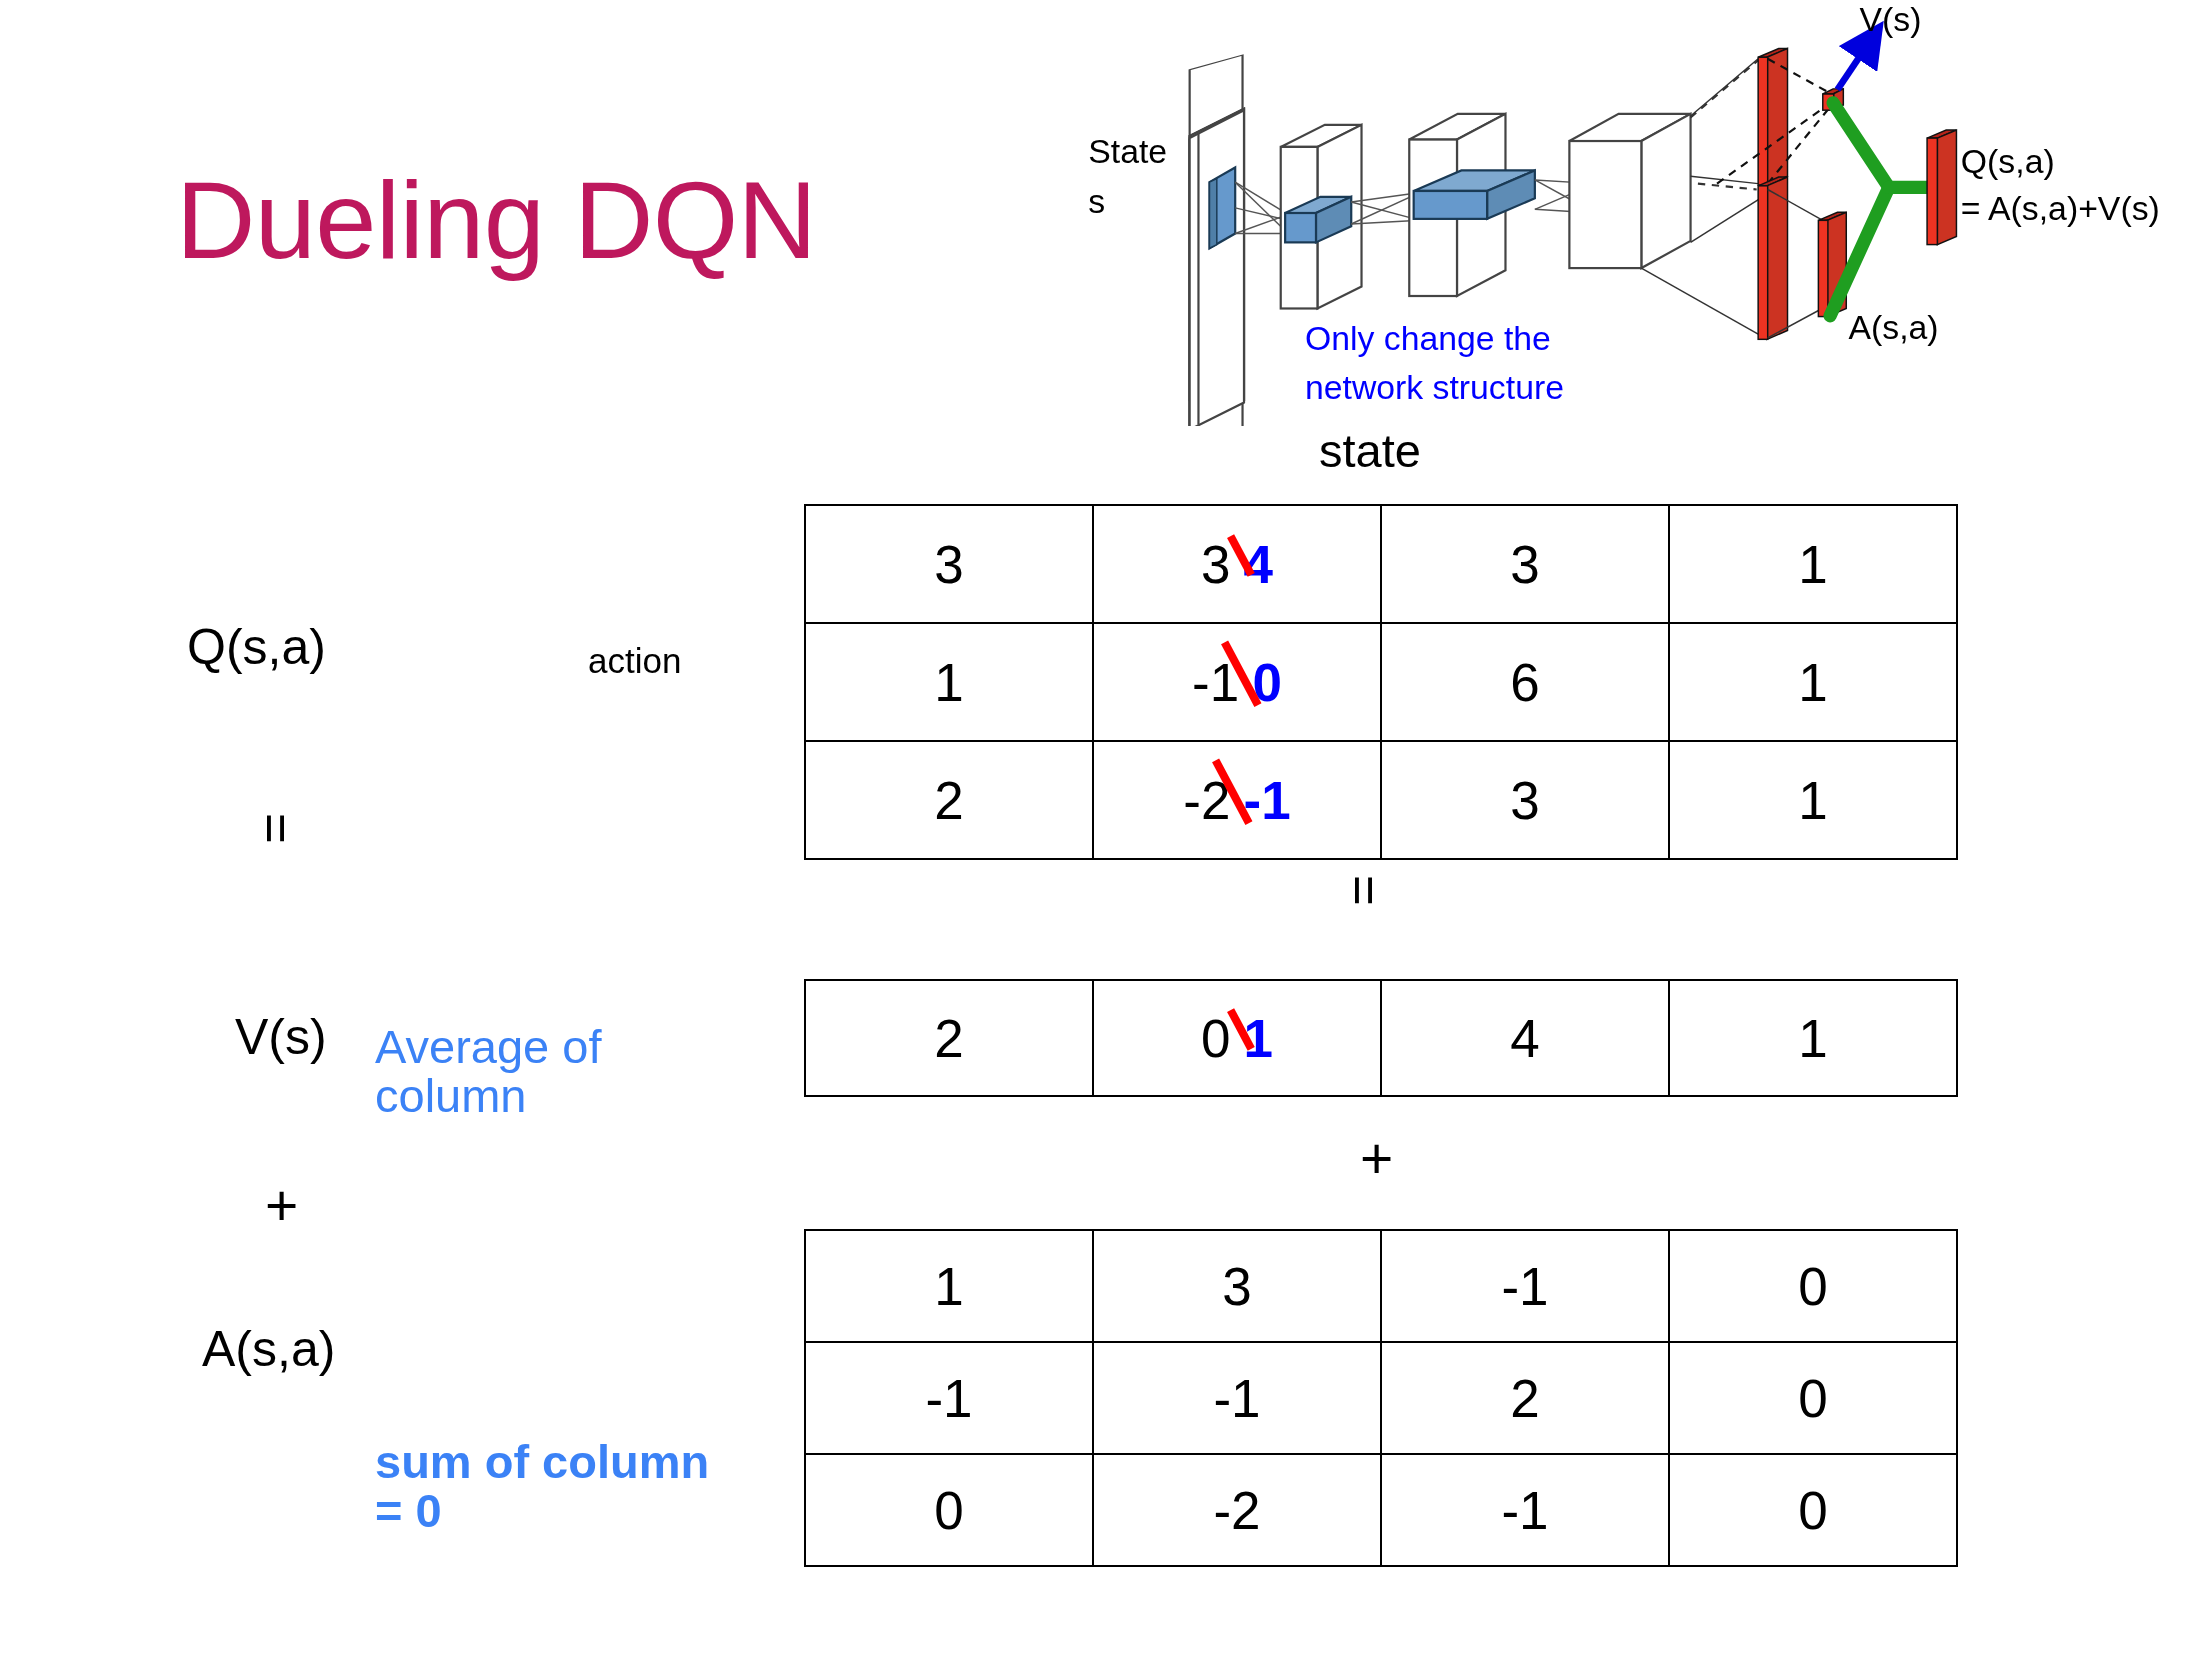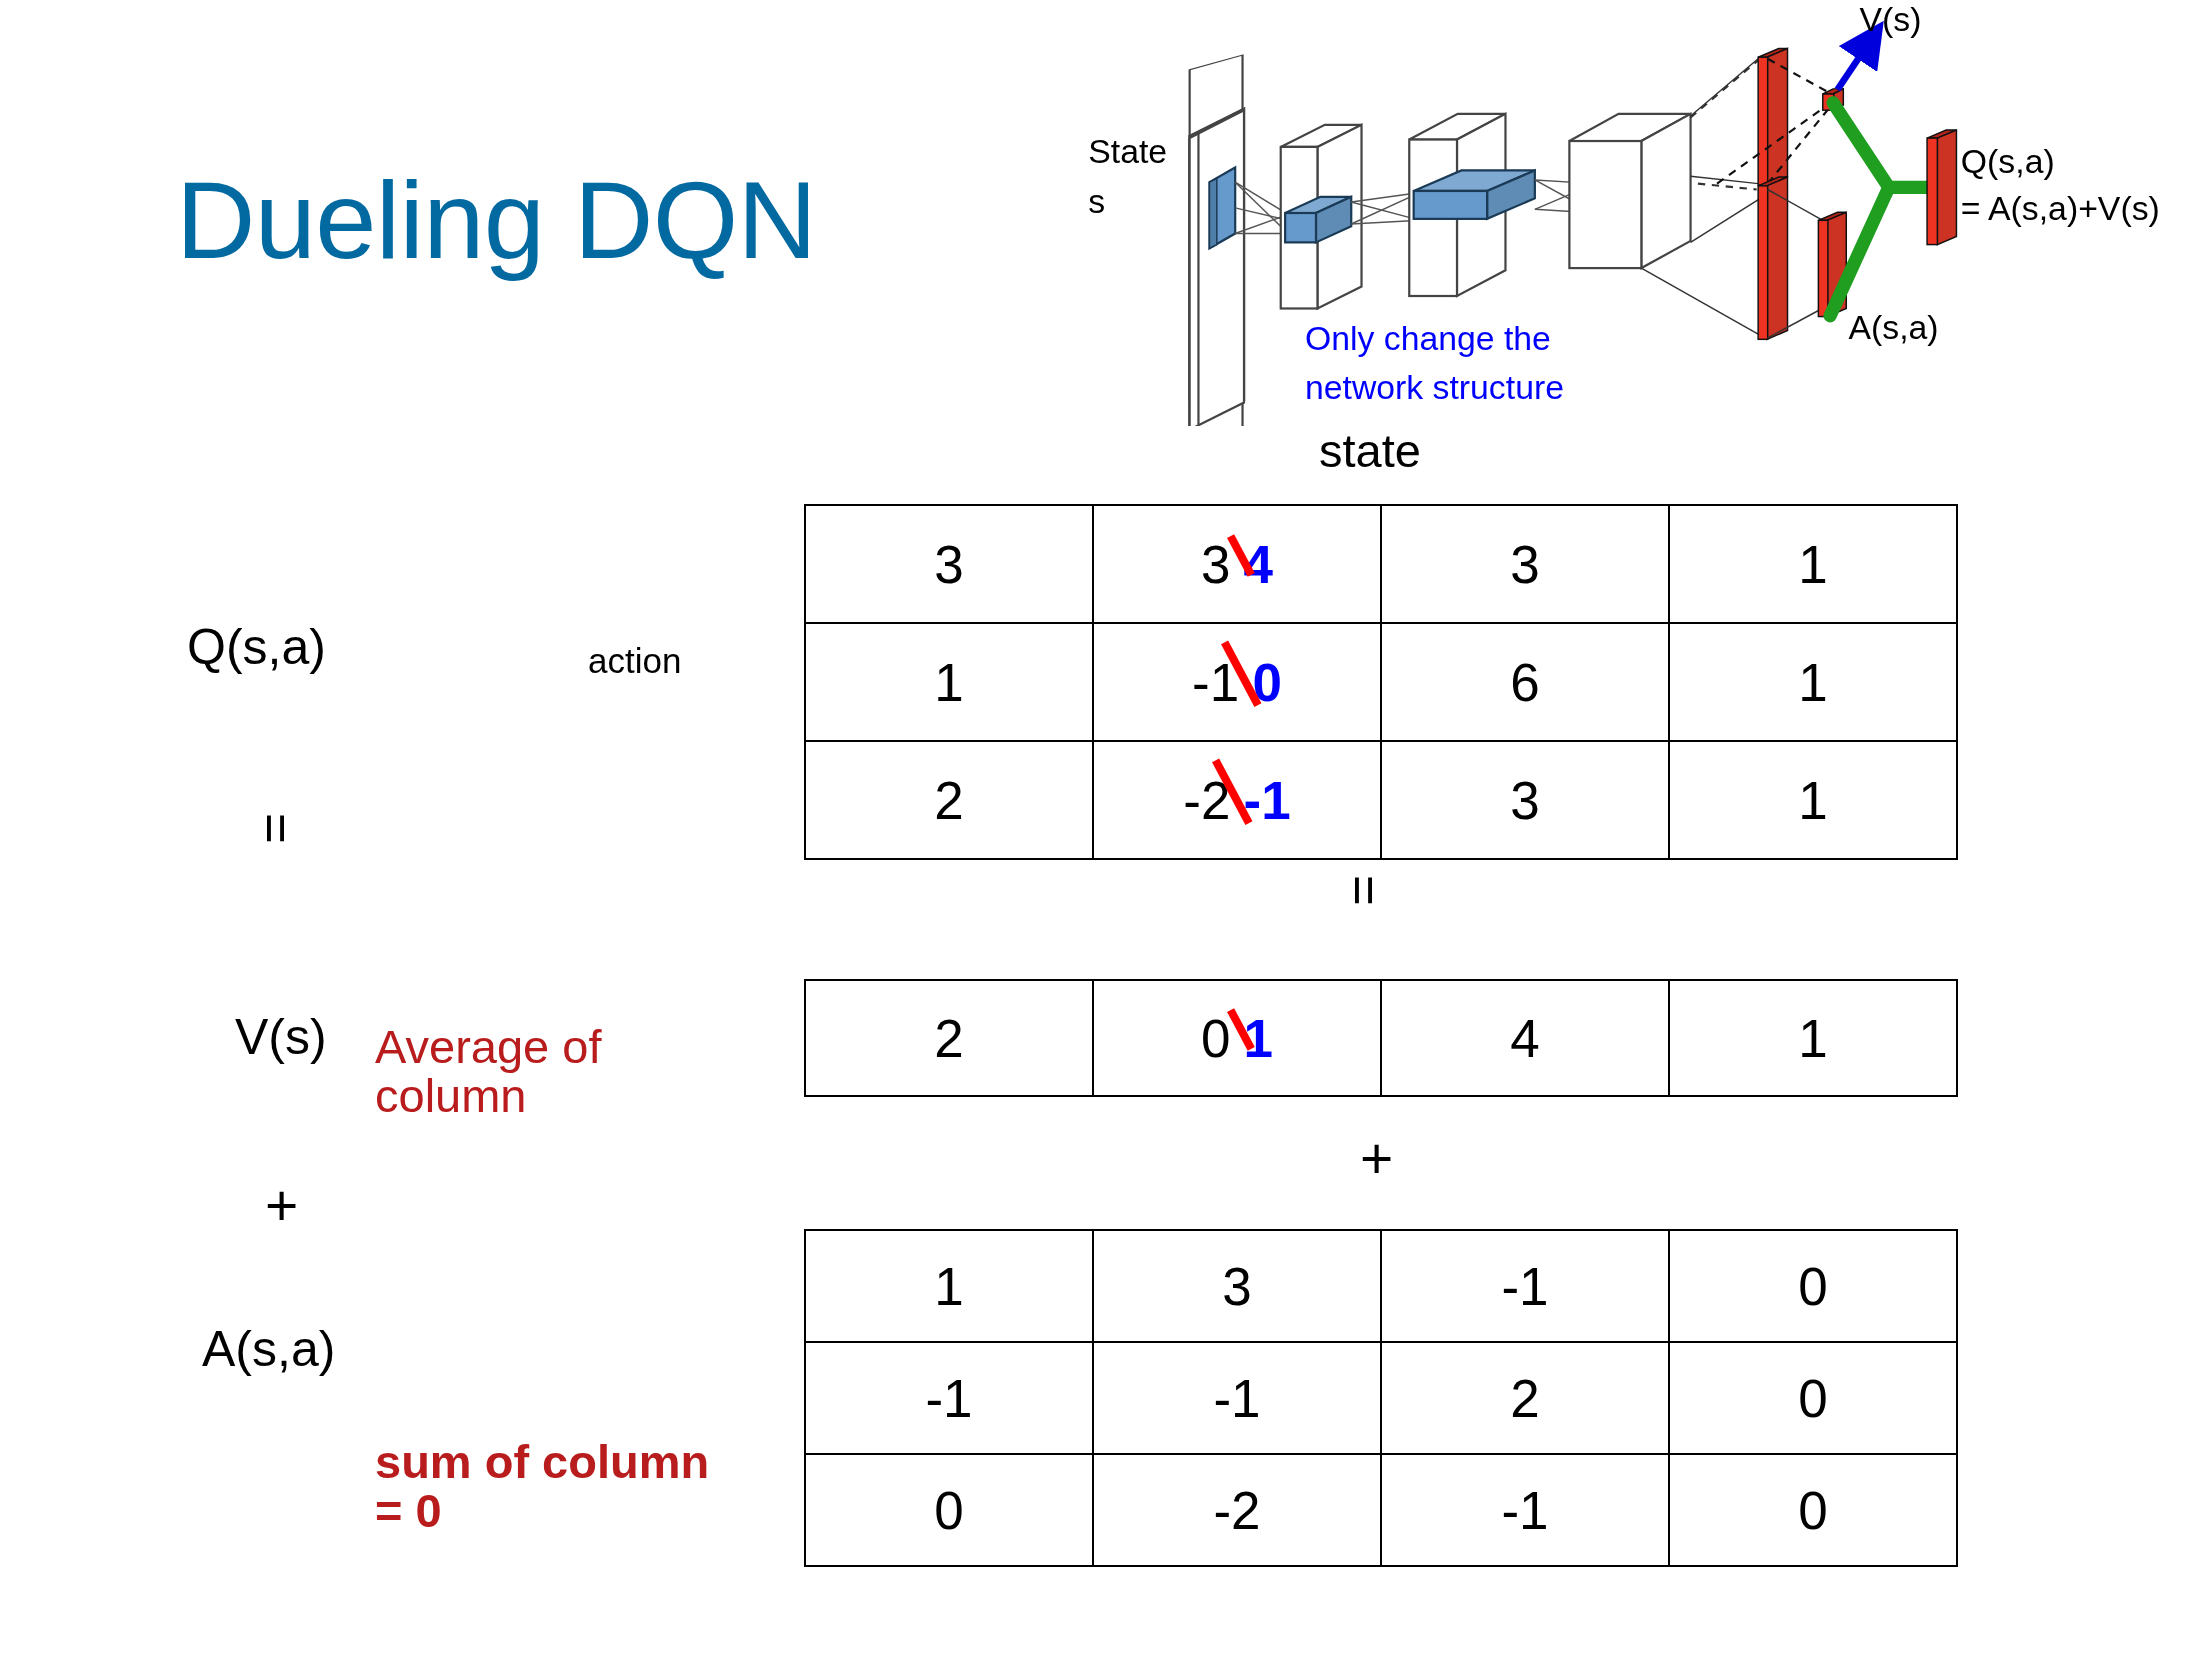--- a/index.html
+++ b/index.html
@@ -19,41 +19,41 @@
 
   
   #title {
     position: absolute;
     left: 176px;
     top: 165px;
     font-size: 110px;
     line-height: 1;
     font-weight: 400;
     letter-spacing: -0.7px;
-    color: #0369a1;
+    color: #be185d;
     white-space: nowrap;
   }
 
   
   #netdiagram {
     position: absolute;
     left: 1088px;
     top: 0px;
     width: 1117px;
     height: 426px;
   }
   #netdiagram svg { display: block; }
 
   
   .lbl {
     position: absolute;
     white-space: nowrap;
     line-height: 1.05;
   }
-  .blue { color: #b91c1c; }
+  .blue { color: #3b82f6; }
 
   #lbl-state   { left: 1319px; top: 426px;  font-size: 47px; }
   #lbl-action  { left: 588px;  top: 643px;  font-size: 35px; }
   #lbl-qsa     { left: 187px;  top: 621px;  font-size: 50px; }
   #lbl-vs      { left: 235px;  top: 1011px; font-size: 50px; }
   #lbl-asa     { left: 202px;  top: 1323px; font-size: 50px; }
   #lbl-avgcol  { left: 375px;  top: 1022px; font-size: 47px; width: 345px; }
   #lbl-sumcol  { left: 375px;  top: 1437px; font-size: 47px; width: 368px; }
 
   

